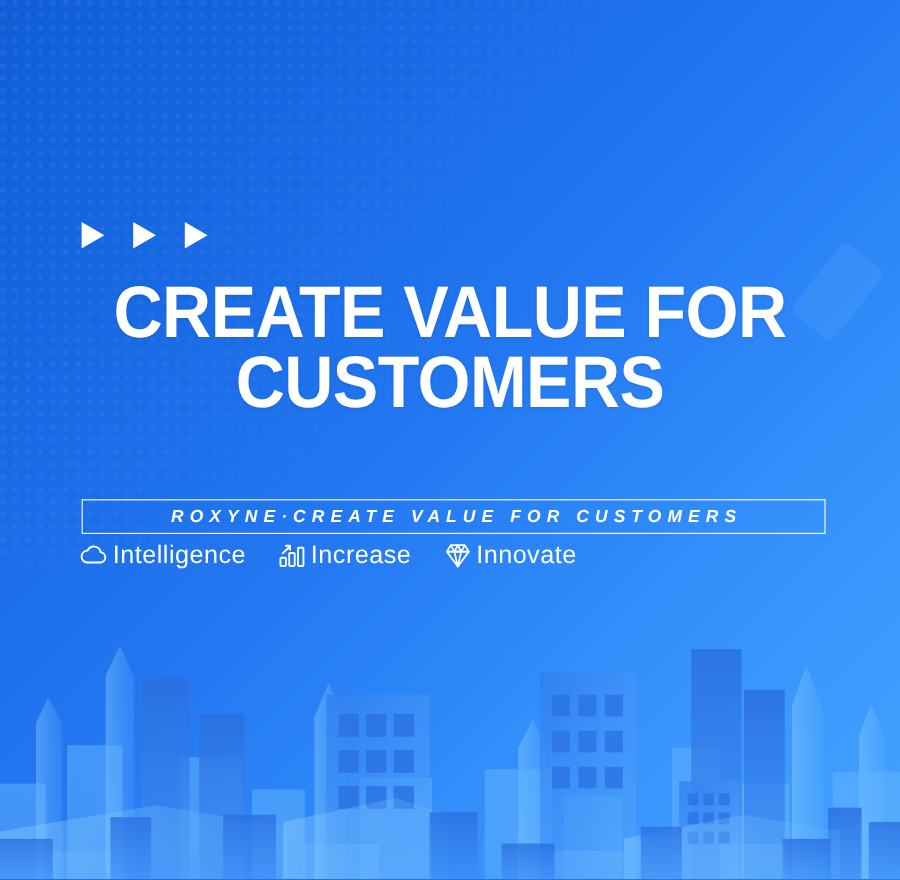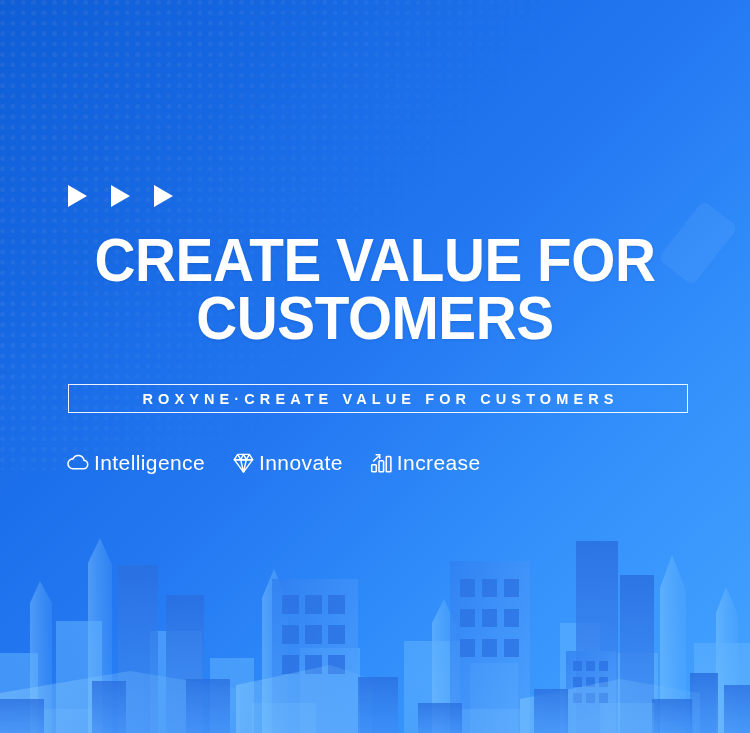--- a/index.html
+++ b/index.html
@@ -58,24 +58,24 @@
     font-size:61px;
     line-height:58px;
     letter-spacing:-0.5px;
     text-align:center;
     transform:scaleX(.93);
     transform-origin:50% 50%;
     text-shadow:0 1px 3px rgba(10,50,130,.18);
   }
 
   .tagline-box{
-    position:absolute;left:68px;top:384px;width:620px;height:29px;
+    position:absolute;left:68px;top:416px;width:620px;height:29px;
     border:1px solid rgba(255,255,255,.92);
     box-sizing:border-box;
-    display:flex;align-items:center;justify-content:center;
+    display:flex;align-items:center;justify-content:center;font-style:italic;
   }
   .tagline{
     color:#ffffff;font-size:14.5px;font-weight:bold;
     letter-spacing:5.1px;white-space:nowrap;
     padding-left:5px;
   }
 
   .features{
     position:absolute;left:66px;top:450px;width:620px;
     display:flex;gap:26px;
@@ -239,39 +239,39 @@
         <span class="ic">
           <svg viewBox="0 0 24 24" fill="none" stroke="#ffffff" stroke-width="1.5" stroke-linecap="round" stroke-linejoin="round">
             <path d="M6.6 18h10.2a4.1 4.1 0 0 0 .45-8.17 5.6 5.6 0 0 0-10.6-1.3A4.3 4.3 0 0 0 6.6 18Z"></path>
           </svg>
         </span>
         <span class="lbl">Intelligence</span>
       </div>
 
       <div class="feature">
         <span class="ic">
-          <svg viewBox="0 0 24 24" fill="none" stroke="#ffffff" stroke-width="1.4" stroke-linejoin="round">
-            <path d="M3.2 9.3h17.6L12 21.2 3.2 9.3Z"></path>
-            <path d="M6.4 4.2h11.2l3.2 5.1H3.2l3.2-5.1Z"></path>
-            <path d="M9.3 9.3 12 21.2l2.7-11.9"></path>
-            <path d="M9.3 9.3 6.4 4.2m8.3 5.1 2.9-5.1M9.3 9.3h5.4M9.3 9.3 12 4.2l2.7 5.1"></path>
-          </svg>
-        </span>
-        <span class="lbl">Innovate</span>
-      </div>
-
-      <div class="feature">
-        <span class="ic">
           <svg viewBox="0 0 24 24" fill="none" stroke="#ffffff" stroke-width="1.5" stroke-linecap="round" stroke-linejoin="round">
             <rect x="2.6" y="14.2" width="4.4" height="6.6" rx="0.7"></rect>
             <rect x="9.6" y="10.4" width="4.4" height="10.4" rx="0.7"></rect>
             <rect x="16.6" y="6.2" width="4.4" height="14.6" rx="0.7"></rect>
             <path d="M4.4 10.6 9.6 5.8"></path>
             <path d="M6.9 4.6h3.4v3.3"></path>
           </svg>
         </span>
         <span class="lbl">Increase</span>
       </div>
 
+      <div class="feature">
+        <span class="ic">
+          <svg viewBox="0 0 24 24" fill="none" stroke="#ffffff" stroke-width="1.4" stroke-linejoin="round">
+            <path d="M3.2 9.3h17.6L12 21.2 3.2 9.3Z"></path>
+            <path d="M6.4 4.2h11.2l3.2 5.1H3.2l3.2-5.1Z"></path>
+            <path d="M9.3 9.3 12 21.2l2.7-11.9"></path>
+            <path d="M9.3 9.3 6.4 4.2m8.3 5.1 2.9-5.1M9.3 9.3h5.4M9.3 9.3 12 4.2l2.7 5.1"></path>
+          </svg>
+        </span>
+        <span class="lbl">Innovate</span>
+      </div>
+
 
     </div>
   </div>
 </div>
 
 </body></html>

